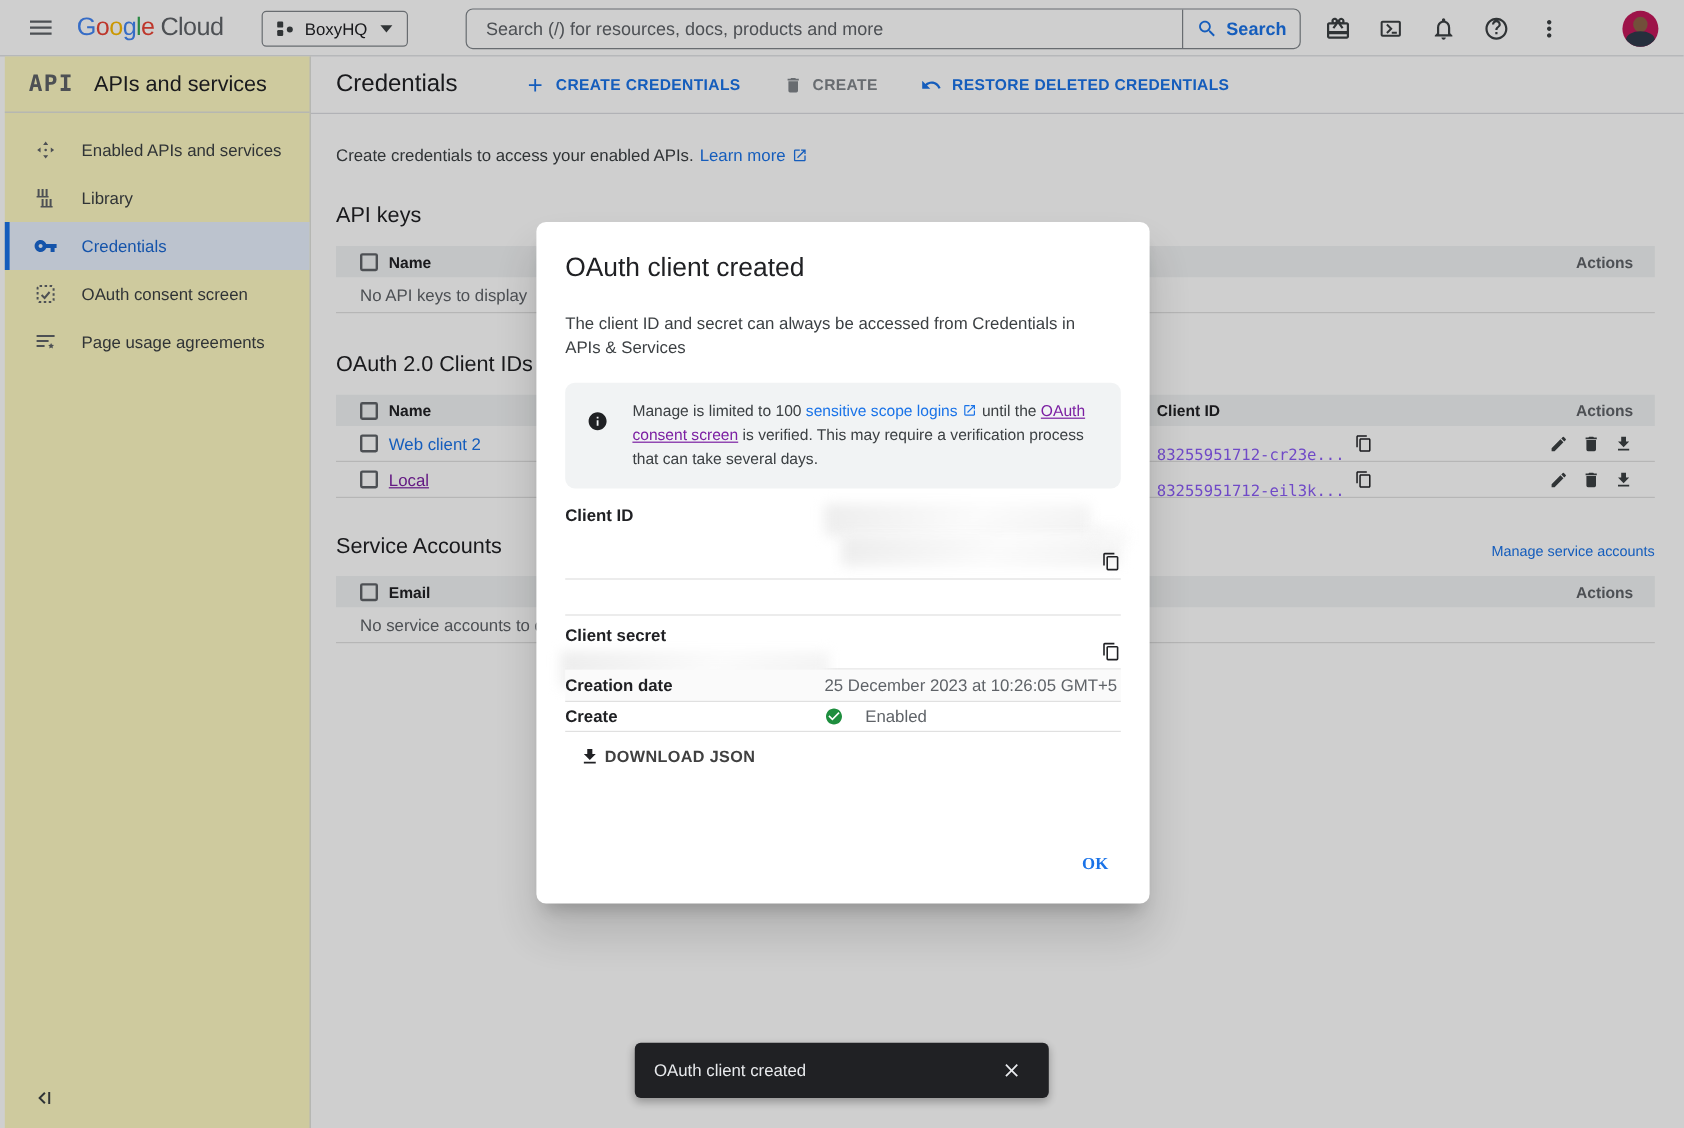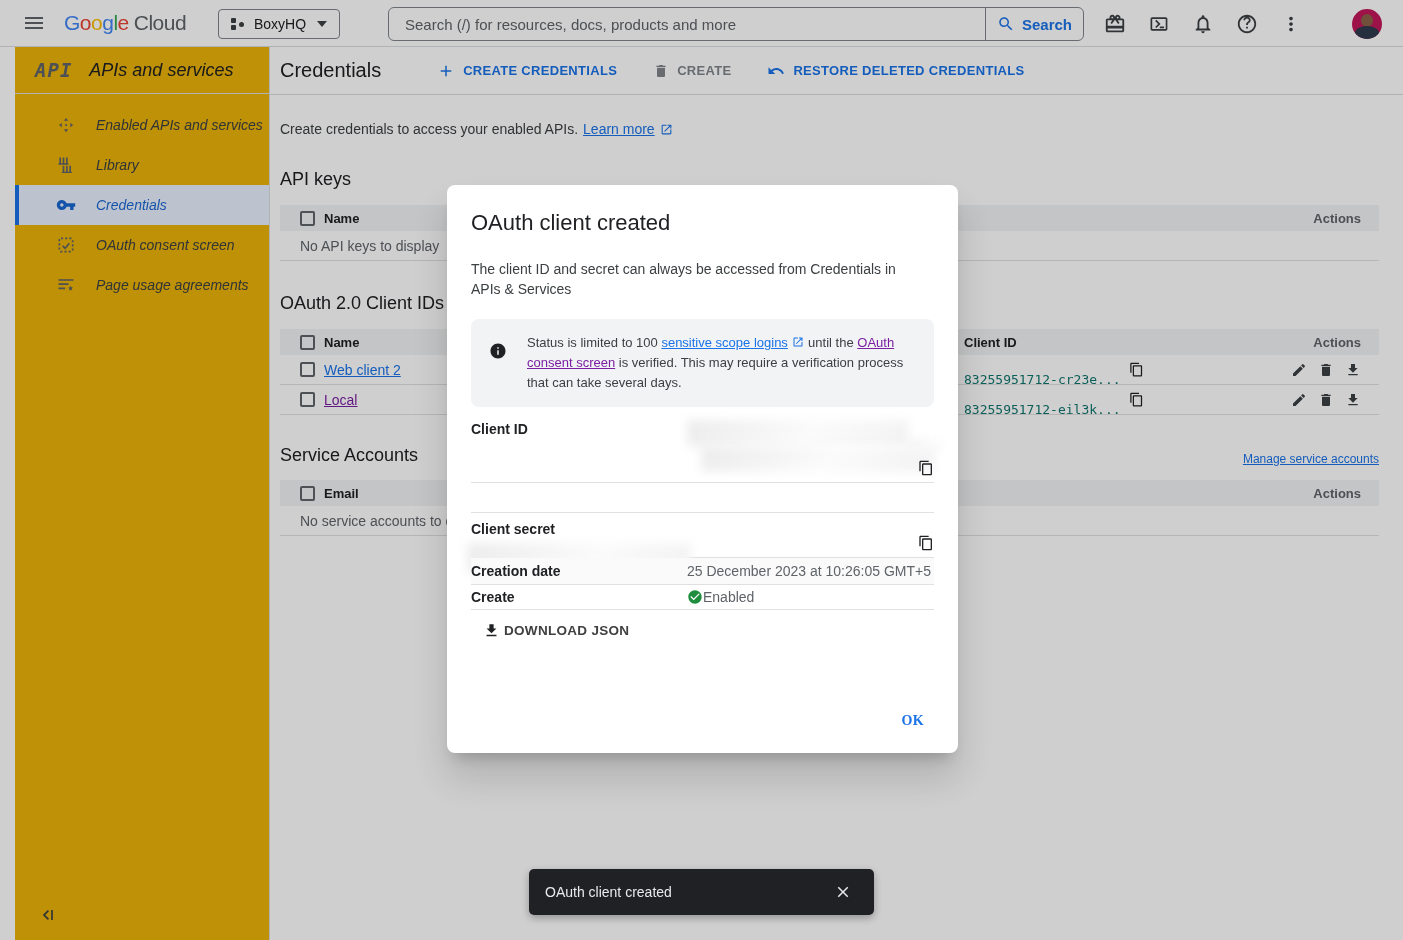--- a/index.html
+++ b/index.html
@@ -31,62 +31,62 @@
   .search-btn { width:98px; height:100%; border-left:1px solid #80868b; display:flex; align-items:center;
     justify-content:center; gap:7px; color:#1a73e8; font-size:15px; font-weight:700; cursor:pointer; }
   .top-icons { position:absolute; right:100px; top:0; height:47px; display:flex; align-items:center; gap:20px; }
   .tico { width:24px; height:24px; color:#3c4043; cursor:pointer; display:flex; align-items:center; justify-content:center; }
   .avatar { position:absolute; right:21px; top:9px; width:30px; height:30px; border-radius:50%;
     background:#c2185b; overflow:hidden; cursor:pointer; }
   .avatar .head { position:absolute; left:9px; top:5px; width:12px; height:13px; border-radius:50%; background:#8d6248; }
   .avatar .body { position:absolute; left:3px; top:17px; width:24px; height:14px; border-radius:50% 50% 0 0; background:#2f3a4c; }
 
   
-  .sidebar { position:absolute; left:15px; top:47px; width:255px; bottom:0; background:#eab308;
-    border-right:1px solid #dadce0; z-index:1;font-style:italic; }
+  .sidebar { position:absolute; left:4px; top:47px; width:255px; bottom:0; background:#fef9c3;
+    border-right:1px solid #dadce0; z-index:1; }
   .side-head { height:47px; display:flex; align-items:center; border-bottom:1px solid #dadce0; }
   .api-logo { font-family:"DejaVu Sans Mono", monospace; font-weight:700; font-size:19px; color:#5f6368;
     margin-left:20px; letter-spacing:1px; }
   .side-title { font-size:18px; color:#202124; margin-left:17px; }
   .nav { margin-top:11px; }
-  .nav-item { height:40px; display:flex; align-items:center; cursor:pointer; position:relative;padding-left:17px; }
+  .nav-item { height:40px; display:flex; align-items:center; cursor:pointer; position:relative; }
   .nav-item .nico { width:24px; height:24px; margin-left:22px; color:#5f6368; display:flex; align-items:center; justify-content:center; }
   .nav-item .nlabel { margin-left:18px; font-size:14px; color:#3c4043; }
   .nav-item.selected { background:#e8f0fe; }
   .nav-item.selected::before { content:''; position:absolute; left:0; top:0; bottom:0; width:4px; background:#1a73e8; }
   .nav-item.selected .nlabel { color:#1967d2; font-weight:500; }
   .nav-item.selected .nico { color:#1967d2; }
   .collapse-btn { position:absolute; left:22px; bottom:15px; width:20px; height:20px; color:#3c4043; cursor:pointer; }
 
   
   .main { position:absolute; left:255px; top:47px; right:0; bottom:0; background:#fff; }
   .page-toolbar { height:48px; display:flex; align-items:center; border-bottom:1px solid #dadce0; padding-left:25px; }
   .page-title { font-size:20px; color:#202124; }
   .tbtn { display:flex; align-items:center; gap:8px; font-size:13px; font-weight:700; letter-spacing:.3px;
     color:#1a73e8; cursor:pointer; }
   .tbtn.create { margin-left:56px; }
   .tbtn.disabled { color:#80868b; cursor:default; margin-left:36px; }
   .tbtn.restore { margin-left:36px; }
   .content { padding:0 24px 0 25px; }
   .intro { margin-top:26px; font-size:14px; color:#3c4043; display:flex; align-items:center; gap:5px; }
-  .link { color:#1a73e8; text-decoration:underline; cursor:pointer; }
+  .link { color:#1a73e8; cursor:pointer; }
   .link-visited { color:#7b1fa2; text-decoration:underline; cursor:pointer; }
   .ext-ico { width:13px; height:13px; color:#1a73e8; display:inline-flex; vertical-align:-1px; }
   h2.sec { margin-top:32px; font-size:18px; font-weight:400; color:#202124; }
   .sec-row { display:flex; align-items:flex-end; justify-content:space-between; }
   .manage-link { font-size:12px; }
   .gtable { margin-top:15px; width:100%; }
   .ghead { height:26px; background:#f1f3f4; display:flex; align-items:center; font-size:13px; font-weight:700; color:#3c4043; }
   .grow { height:30px; display:flex; align-items:center; border-bottom:1px solid #e0e0e0; font-size:14px; }
   .cell-cb { width:44px; display:flex; justify-content:flex-start; padding-left:20px; }
   .checkbox { width:15px; height:15px; border:2px solid #5f6368; border-radius:2px; background:transparent; cursor:pointer; }
   .cell-name { width:640px; font-size:14px; }
   .ghead .cell-name, .ghead .cell-id { font-size:13px; color:#202124; }
   .cell-id { flex:1; display:flex; align-items:center; gap:8px; }
-  .mono { font-family:"DejaVu Sans Mono", monospace; font-size:13px; color:#0f766e;margin-top:20px; }
+  .mono { font-family:"DejaVu Sans Mono", monospace; font-size:13px; color:#8b5cf6;margin-top:20px; }
   .cell-actions { width:100px; text-align:right; color:#5f6368; padding-right:18px; font-size:13px; }
   .row-actions { width:100px; display:flex; justify-content:flex-end; gap:11px; padding-right:18px; }
   .aico { width:16px; height:16px; color:#3c4043; cursor:pointer; }
   .copy-ico { width:15px; height:15px; color:#202124; cursor:pointer; }
   .empty-txt { color:#5f6368; padding-left:20px; }
 
   
   .scrim { position:fixed; inset:0; background:rgba(0,0,0,0.19); z-index:10; }
   .modal { position:fixed; left:447px; top:185px; width:511px; height:568px; background:#fff; border-radius:8px;
     box-shadow:0 11px 15px -7px rgba(0,0,0,.2), 0 24px 38px 3px rgba(0,0,0,.14); z-index:20; padding:24px; }
@@ -106,21 +106,21 @@
   .r-creation { height:27px; background:#fafafa; align-items:center; }
   .r-creation .m-label { padding-top:0; }
   .r-status { height:25px; align-items:center; }
   .r-status .m-label { padding-top:0; }
   .blur-blob { position:absolute; background:linear-gradient(135deg,#ececec,#fbfbfb 55%,#f2f2f2); filter:blur(5px); border-radius:3px; }
   .b1 { left:0; top:7px; width:222px; height:27px; }
   .b2 { left:14px; top:33px; width:233px; height:26px; }
   .b3 { right:-6px; top:25px; width:30px; height:16px; opacity:.7; }
   .b4 { left:-4px; top:6px; width:224px; height:31px; }
   .m-copy { position:absolute; right:0; bottom:6px; width:16px; height:16px; color:#202124; cursor:pointer; }
-  .status-wrap { display:flex; align-items:center; gap:0; }
+  .status-wrap { display:flex; align-items:center; gap:18px; }
   .check-ico { width:16px; height:16px; color:#1e8e3e; }
   .dl-btn { margin-top:12px; margin-left:12px; display:inline-flex; align-items:center; gap:5px;
     font-size:13.5px; font-weight:700; letter-spacing:.3px; color:#404040; cursor:pointer; }
   .dl-btn .aico { color:#202124; }
   .ok-btn { position:absolute; right:26px; bottom:16px; font-size:14px; font-weight:700; color:#1a73e8;
     letter-spacing:.3px; cursor:pointer; padding:8px 8px;font-family:Liberation Serif, serif; }
 
   
   .snackbar { position:fixed; left:529px; top:869px; width:345px; height:46px; background:#202124; border-radius:5px;
     display:flex; align-items:center; padding:0 16px; z-index:30; box-shadow:0 3px 8px rgba(0,0,0,.3); }
@@ -398,21 +398,21 @@
   <div class="m-title">OAuth client created</div>
   <div class="m-body">The client ID and secret can always be accessed from Credentials in APIs &amp; Services</div>
 
   <div class="m-notice">
     <span class="info-ico">
       <svg viewBox="0 0 24 24" width="18" height="18" fill="currentColor">
           <path d="M12 2C6.48 2 2 6.48 2 12s4.48 10 10 10 10-4.48 10-10S17.52 2 12 2zm1 15h-2v-6h2v6zm0-8h-2V7h2v2z"></path>
         </svg>
     </span>
     <span class="m-notice-text">
-      <span>Status is limited to 100 </span><span class="link">sensitive scope logins</span>
+      <span>Manage is limited to 100 </span><span class="link">sensitive scope logins</span>
       <span class="ext-ico">
           <svg viewBox="0 0 24 24" width="12" height="12" fill="currentColor">
             <path d="M19 19H5V5h7V3H5c-1.11 0-2 .9-2 2v14c0 1.1.89 2 2 2h14c1.1 0 2-.9 2-2v-7h-2v7zM14 3v2h3.59l-9.83 9.83 1.41 1.41L19 6.41V10h2V3h-7z"></path>
           </svg>
         </span><span> until the </span><span class="link-visited">OAuth consent screen</span><span> is verified. This may require a verification process that can take several days.</span>
     </span>
   </div>
 
   <div class="m-rows">
     <div class="m-row r-clientid">

